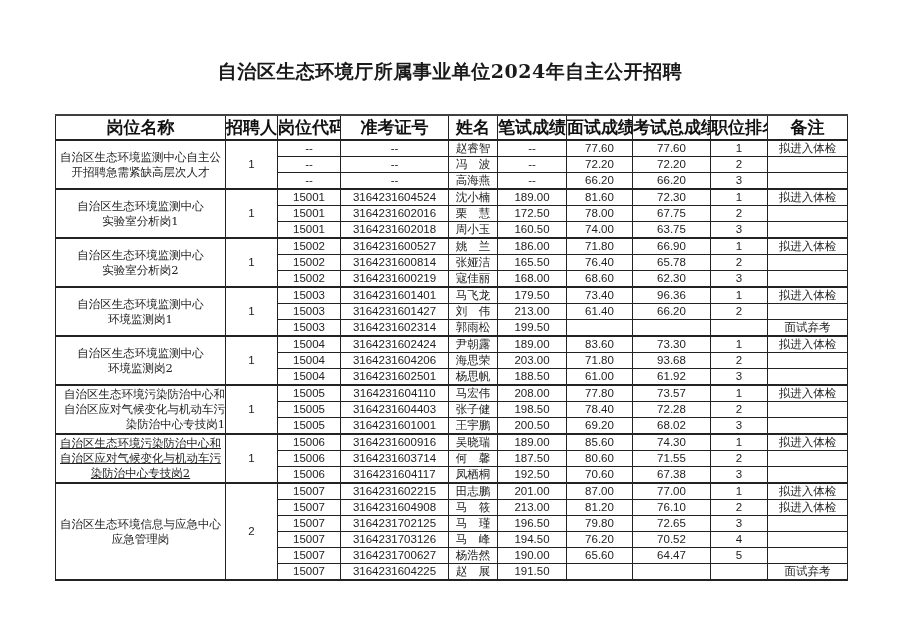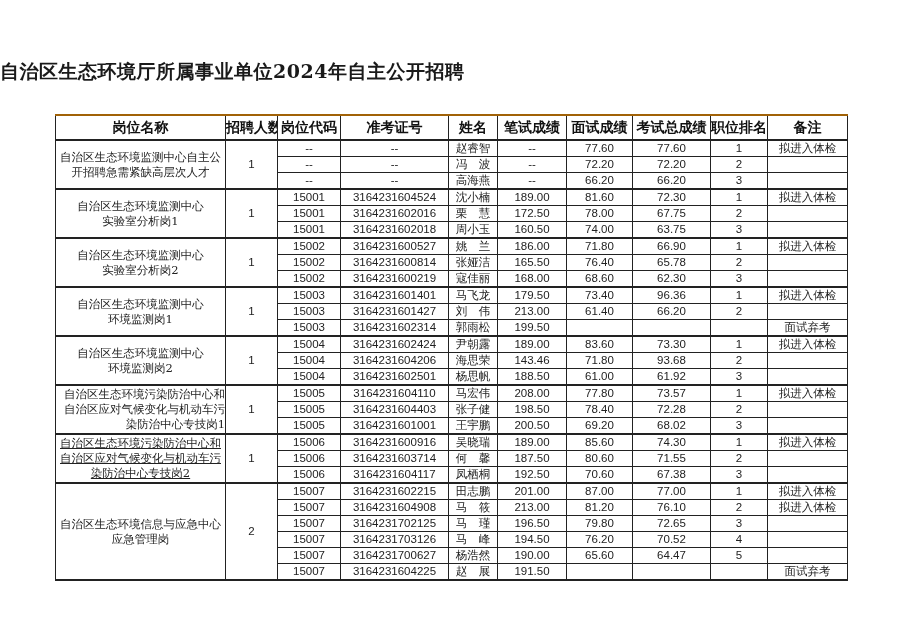--- a/index.html
+++ b/index.html
@@ -1,26 +1,26 @@
 <!DOCTYPE html>
 <html><head>
 <meta charset="utf-8">
 <style>
   html, body { margin: 0; padding: 0; background: #ffffff; }
   body { width: 900px; height: 636px; position: relative; overflow: hidden;
          font-family: "Liberation Sans", "DejaVu Sans", sans-serif; color: #111; }
-  .title-block { position: absolute; left: 0; top: 58px; width: 900px; text-align: left; }
+  .title-block { position: absolute; left: 0; top: 58px; width: 900px; text-align: center; }
   .title-line { font-family: "DejaVu Serif", "Liberation Serif", serif; font-size: 19px;
                 font-weight: bold; line-height: 26px; letter-spacing: 0.5px; color: #1a1a1a; }
   table.summary { position: absolute; left: 55px; top: 114px; border-collapse: collapse;
                   table-layout: fixed; width: 792px; }
   table.summary th, table.summary td { border: 1px solid #222; padding: 0; text-align: center;
                   vertical-align: middle; white-space: nowrap; overflow: hidden; }
-  table.summary th { height: 23px; font-size: 14px; font-weight: bold; color: #111;
-                     border-top: 2px solid #a16207; }
+  table.summary th { height: 23px; font-size: 17px; font-weight: bold; color: #111;
+                     border-top: 2px solid #404040; }
   table.summary td { height: 15px; font-size: 11.5px; line-height: 15px; color: #222; }
   td.post-name { white-space: normal; font-family: "DejaVu Serif", "Liberation Serif", serif;
                  font-size: 11px; line-height: 16px; color: #333; padding: 0 2px; }
   td.cjk { font-family: "DejaVu Serif", "Liberation Serif", serif; font-size: 11px; color: #333; }
   td.remark { font-family: "DejaVu Serif", "Liberation Serif", serif; font-size: 11px; color: #444; }
   td.thick-l, th.thick-l { border-left: 2px solid #222; }
   td.thick-r, th.thick-r { border-right: 2px solid #222; }
   tr.group-start td { border-top: 2px solid #222; }
   tr.last td { border-bottom: 2px solid #222; }
 </style>
@@ -200,21 +200,21 @@
         <td>189.00</td>
         <td>83.60</td>
         <td>73.30</td>
         <td>1</td>
         <td class="remark thick-r">拟进入体检</td>
       </tr>
       <tr>
         <td>15004</td>
         <td>3164231604206</td>
         <td class="cjk">海思荣</td>
-        <td>143.46</td>
+        <td>203.00</td>
         <td>71.80</td>
         <td>93.68</td>
         <td>2</td>
         <td class="remark thick-r"></td>
       </tr>
       <tr>
         <td>15004</td>
         <td>3164231602501</td>
         <td class="cjk">杨思帆</td>
         <td>188.50</td>

